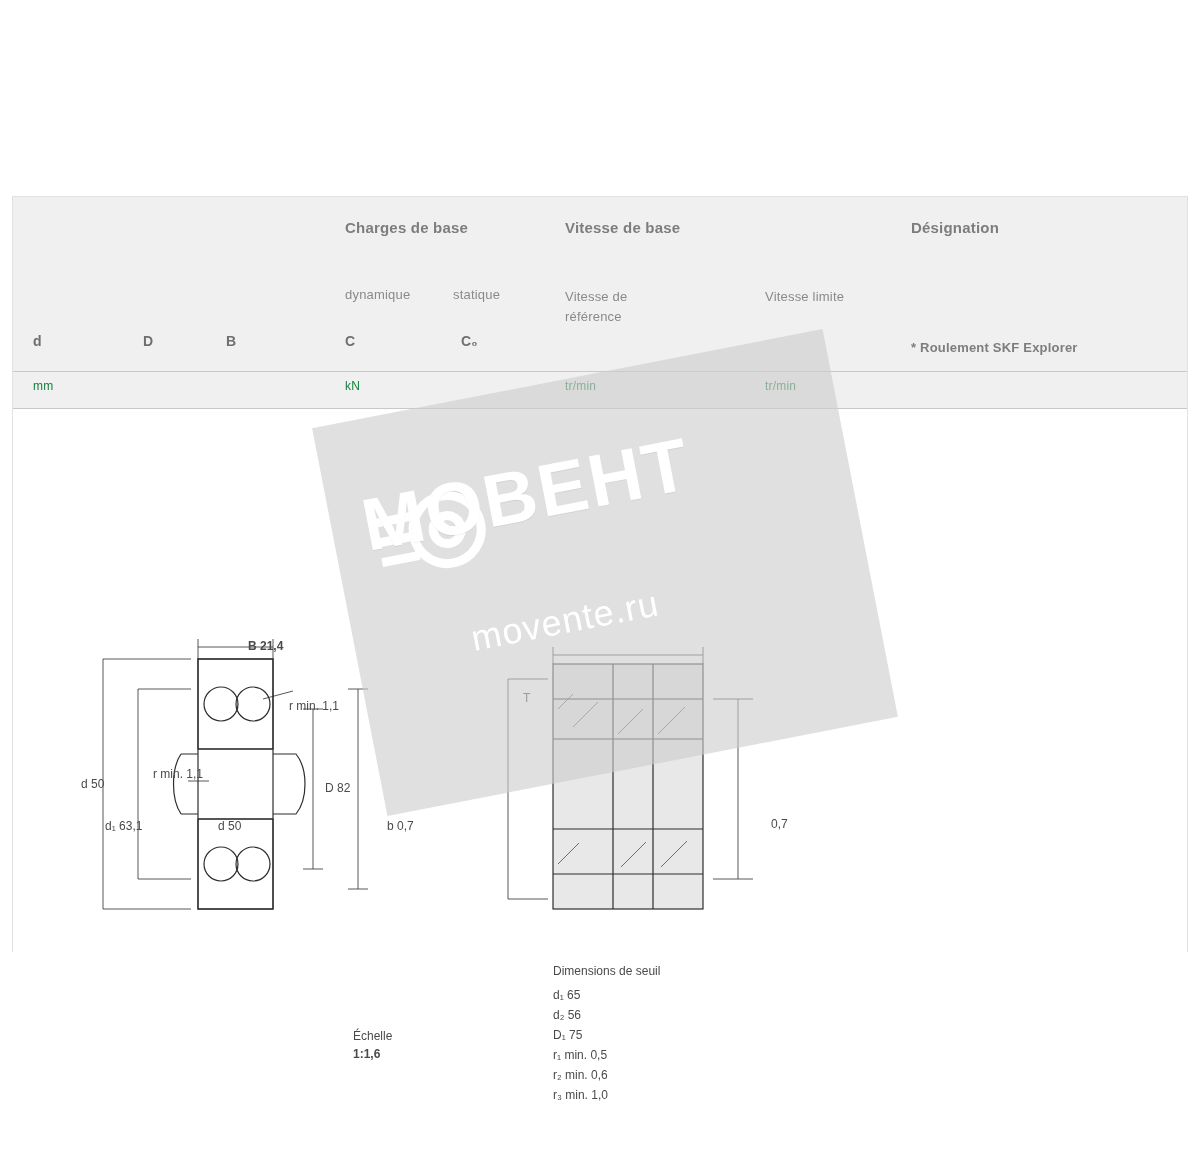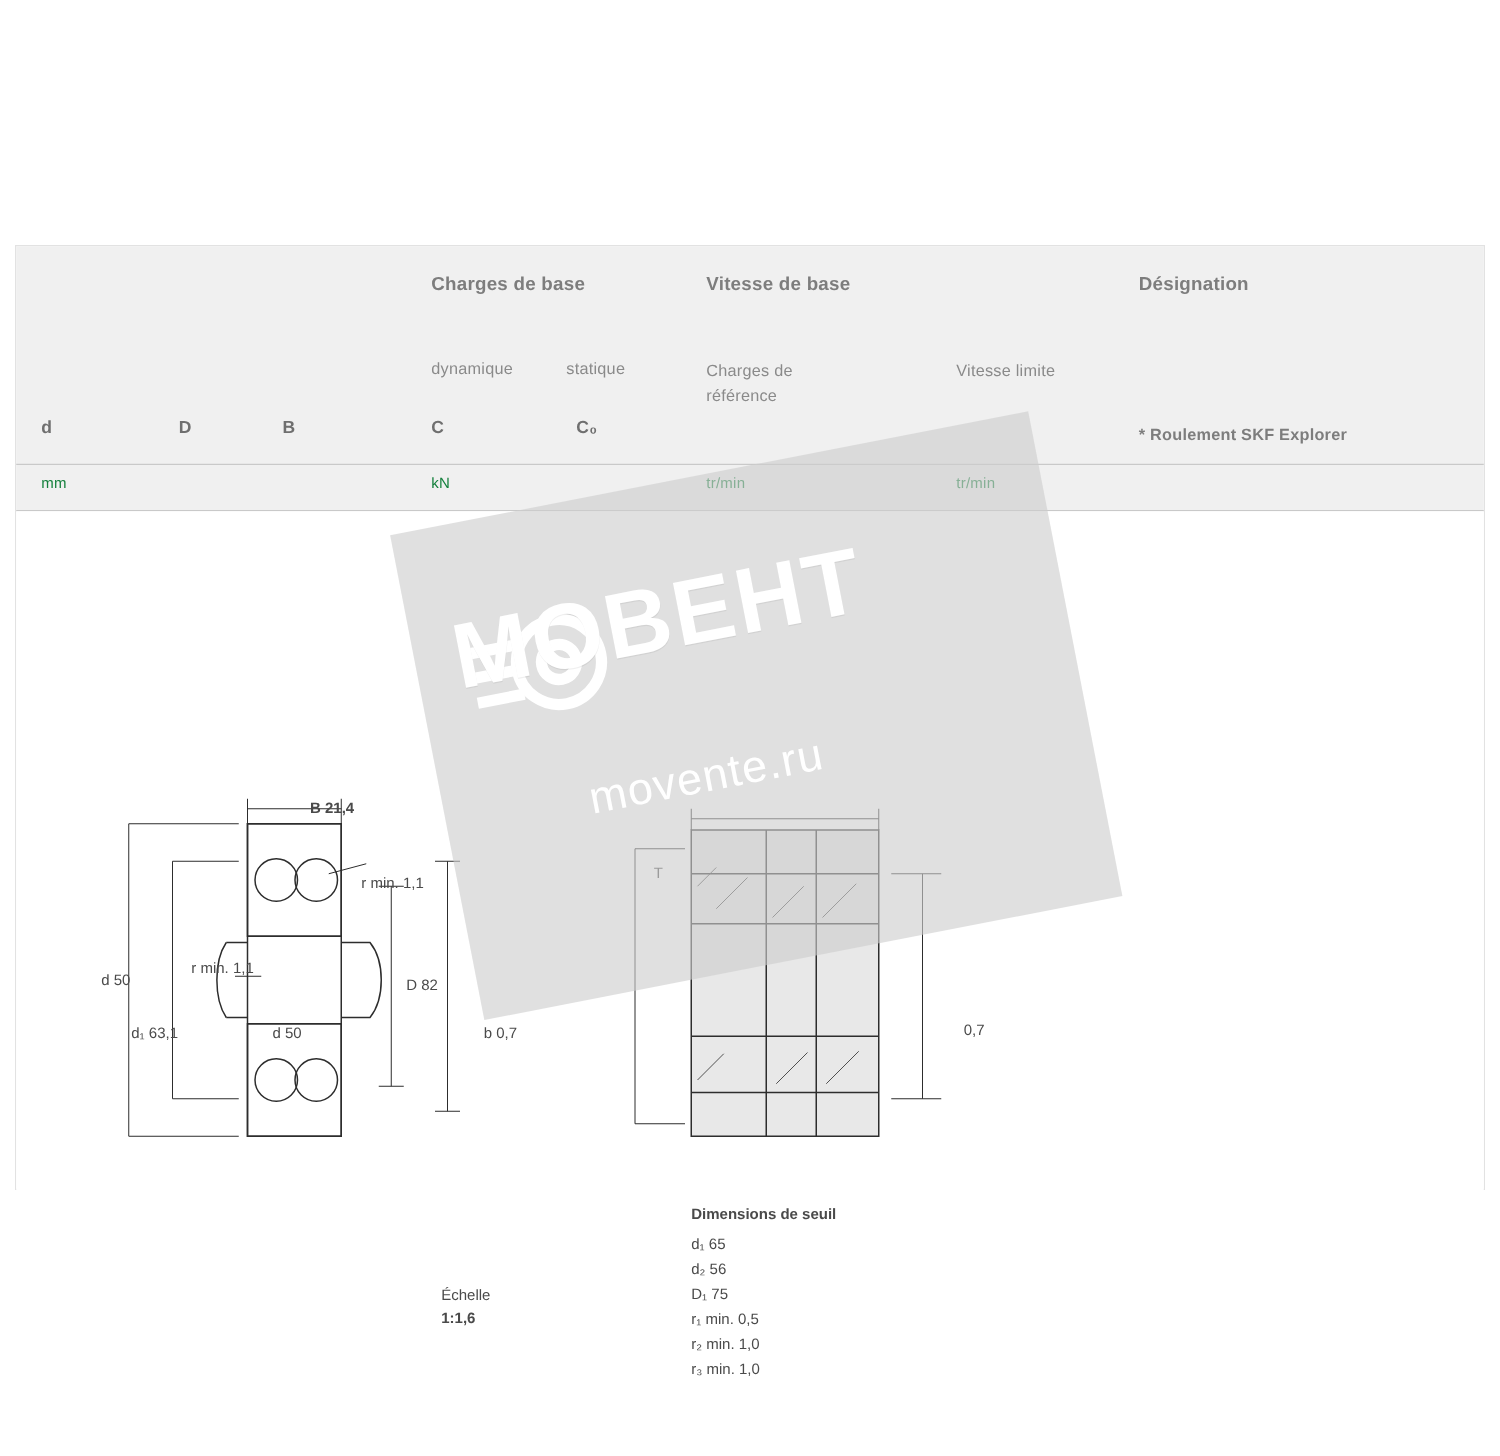--- a/index.html
+++ b/index.html
@@ -90,21 +90,21 @@
     white-space: nowrap;
   }
   .dlabel.b { font-weight: bold; }
 
   .ab-list {
     position: absolute;
     color: #4a4a4a;
     font-size: 12px;
     line-height: 20px;
   }
-  .ab-list .t { font-weight: bold; margin-bottom: 4px; display: block; }
+  .ab-list .t { font-weight: normal; margin-bottom: 4px; display: block; }
 
   svg.fig { position: absolute; left: 0; top: 0; }
 
   
   .wm {
     position: absolute;
     left: 345px;
     top: 375px;
     width: 520px;
     height: 395px;
@@ -152,21 +152,21 @@
     <div class="head-band">
       <div class="head-rule" style="top:174px;"></div>
       <div class="head-rule" style="top:211px;"></div>
 
       <div class="hdr l1" style="left:332px; top:22px;">Charges de base</div>
       <div class="hdr l1" style="left:552px; top:22px;">Vitesse de base</div>
       <div class="hdr l1" style="left:898px; top:22px;">Désignation</div>
 
       <div class="hdr l2" style="left:332px; top:78px;">dynamique</div>
       <div class="hdr l2" style="left:440px; top:78px;">statique</div>
-      <div class="hdr l2" style="left:552px; top:78px; width:120px; line-height:20px;">Charges de référence</div>
+      <div class="hdr l2" style="left:552px; top:78px; width:120px; line-height:20px;">Vitesse de référence</div>
       <div class="hdr l2" style="left:752px; top:78px; width:90px; line-height:20px;">Vitesse limite</div>
 
       <div class="hdr sym" style="left:20px; top:136px;">d</div>
       <div class="hdr sym" style="left:130px; top:136px;">D</div>
       <div class="hdr sym" style="left:213px; top:136px;">B</div>
       <div class="hdr sym" style="left:332px; top:136px;">C</div>
       <div class="hdr sym" style="left:448px; top:136px;text-align:right;">C₀</div>
       <div class="hdr l2" style="left:898px; top:128px; width:230px; line-height:22px; font-weight:bold; color:#7d7d7d;">* Roulement SKF Explorer</div>
 
       <div class="hdr unit" style="left:20px; top:182px;">mm</div>
@@ -267,21 +267,21 @@
 
       <div class="dlabel" style="left:340px; top:620px;">Échelle</div>
       <div class="dlabel b" style="left:340px; top:638px;">1:1,6</div>
 
       <div class="ab-list" style="left:540px; top:552px;">
         <span class="t">Dimensions de seuil</span>
         <div>d₁ 65</div>
         <div>d₂ 56</div>
         <div>D₁ 75</div>
         <div>r₁ min. 0,5</div>
-        <div>r₂ min. 1,0</div>
+        <div>r₂ min. 0,6</div>
         <div>r₃ min. 1,0</div>
       </div>
 
     </div>
   </div>
 
   <div class="wm"></div>
   <svg class="wm-logo" width="130" height="130" viewBox="0 0 130 130">
     <g stroke="#ffffff" stroke-width="9" fill="none">
       <circle cx="78" cy="62" r="34"></circle>

